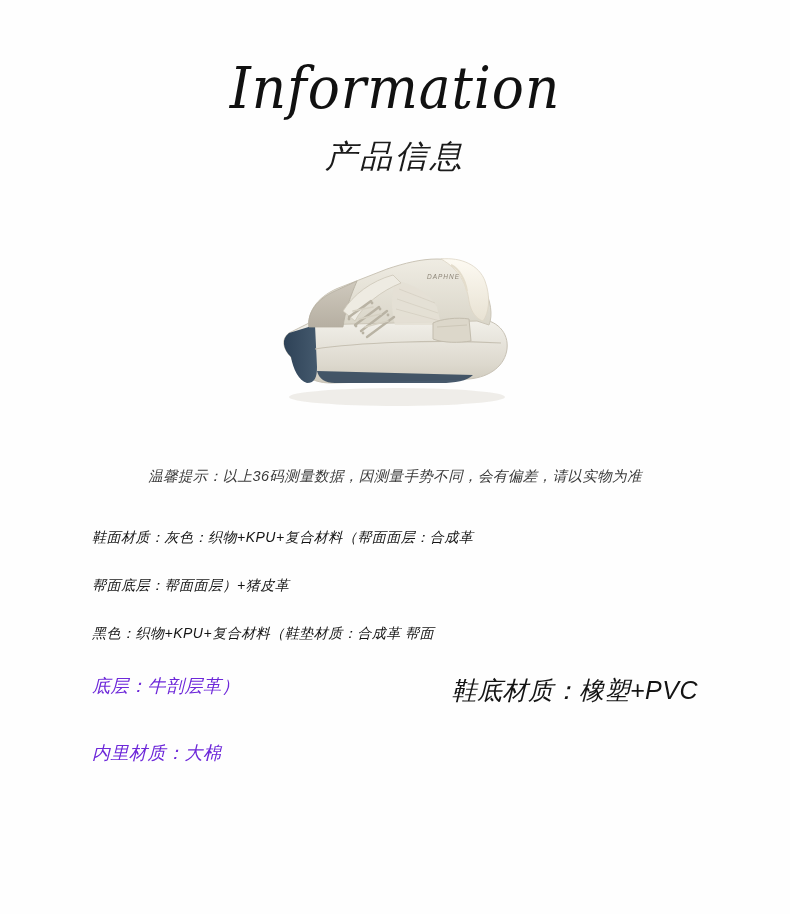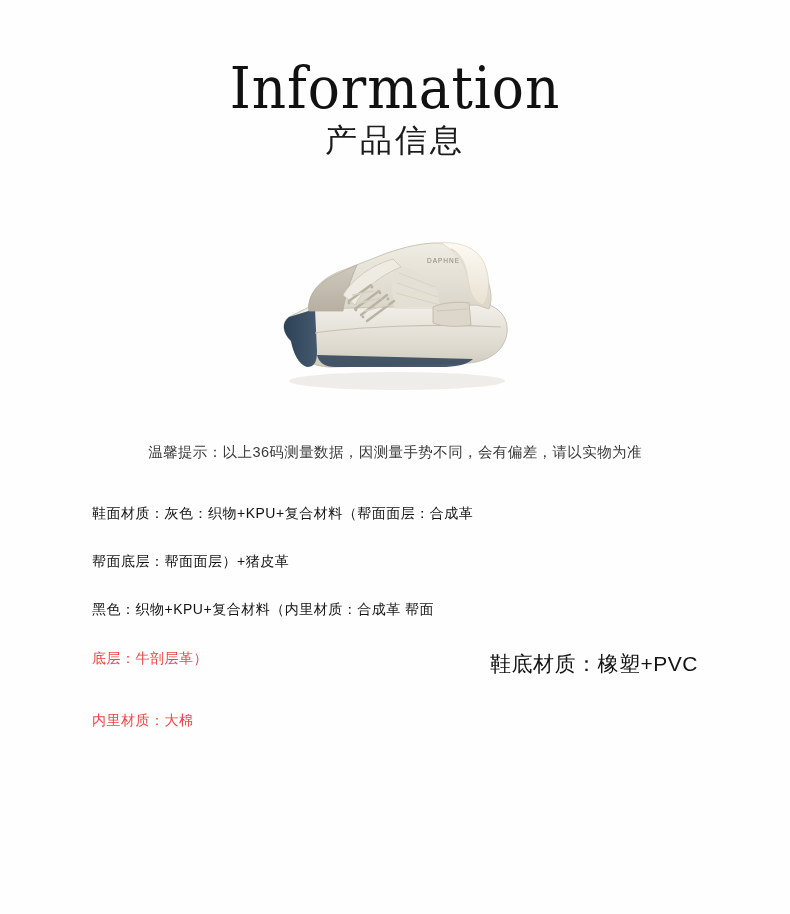--- a/index.html
+++ b/index.html
@@ -14,38 +14,39 @@
     color: #1a1a1a;
     overflow: hidden;
     position: relative;
   }
 
   .page {
     width: 790px;
     height: 914px;
     position: relative;
     background: #fefefe;
+    font-style: italic;
   }
 
   
   .header {
     padding-top: 58px;
     text-align: center;
   }
   .title-en {
     font-family: "DejaVu Serif", serif;
     font-size: 58px;
     letter-spacing: 1px;
     font-weight: 400;
     color: #111111;
     line-height: 1.05;
     transform: scaleX(0.92);
   }
   .title-cn {
-    margin-top: 0;
+    margin-top: 16px;
     font-size: 32px;
     letter-spacing: 3px;
     color: #1b1b1b;
     font-weight: 400;
   }
 
   
   .product-area {
     position: relative;
     height: 250px;
@@ -59,21 +60,21 @@
     width: 300px;
     height: 210px;
   }
 
   
   .notice {
     text-align: center;
     font-size: 14.5px;
     color: #3a3a3a;
     letter-spacing: 0.4px;
-    margin-top: 2px;
+    margin-top: 10px;
   }
 
   
   .specs {
     margin: 44px 0 0 0;
     padding: 0 92px 0 92px;
   }
   .spec-line {
     font-size: 14px;
     color: #141414;
@@ -82,27 +83,27 @@
     letter-spacing: 0.5px;
     white-space: nowrap;
   }
   .spec-row {
     display: flex;
     justify-content: flex-start;
     margin-bottom: 34px;
   }
   .spec-row .col-left {
     width: 410px;
-    font-size: 14px;
-    color: #ef4444;
+    font-size: 18px;
+    color: #6d28d9;
     letter-spacing: 0.5px;
     white-space: nowrap;
   }
   .spec-row .col-right {
-    font-size: 21px;
+    font-size: 25px;
     color: #141414;
     letter-spacing: 0.5px;
     white-space: nowrap;
   }
 </style>
 </head>
 <body>
 
 <div class="page">
 
@@ -189,21 +190,21 @@
         </g>
       </svg>
     </div>
   </div>
 
   <div class="notice">温馨提示：以上36码测量数据，因测量手势不同，会有偏差，请以实物为准</div>
 
   <div class="specs">
     <div class="spec-line">鞋面材质：灰色：织物+KPU+复合材料（帮面面层：合成革</div>
     <div class="spec-line">帮面底层：帮面面层）+猪皮革</div>
-    <div class="spec-line">黑色：织物+KPU+复合材料（内里材质：合成革 帮面</div>
+    <div class="spec-line">黑色：织物+KPU+复合材料（鞋垫材质：合成革 帮面</div>
 
     <div class="spec-row">
       <div class="col-left">底层：牛剖层革）</div>
       <div class="col-right">鞋底材质：橡塑+PVC</div>
     </div>
 
     <div class="spec-row">
       <div class="col-left">内里材质：大棉</div>
     </div>
 

